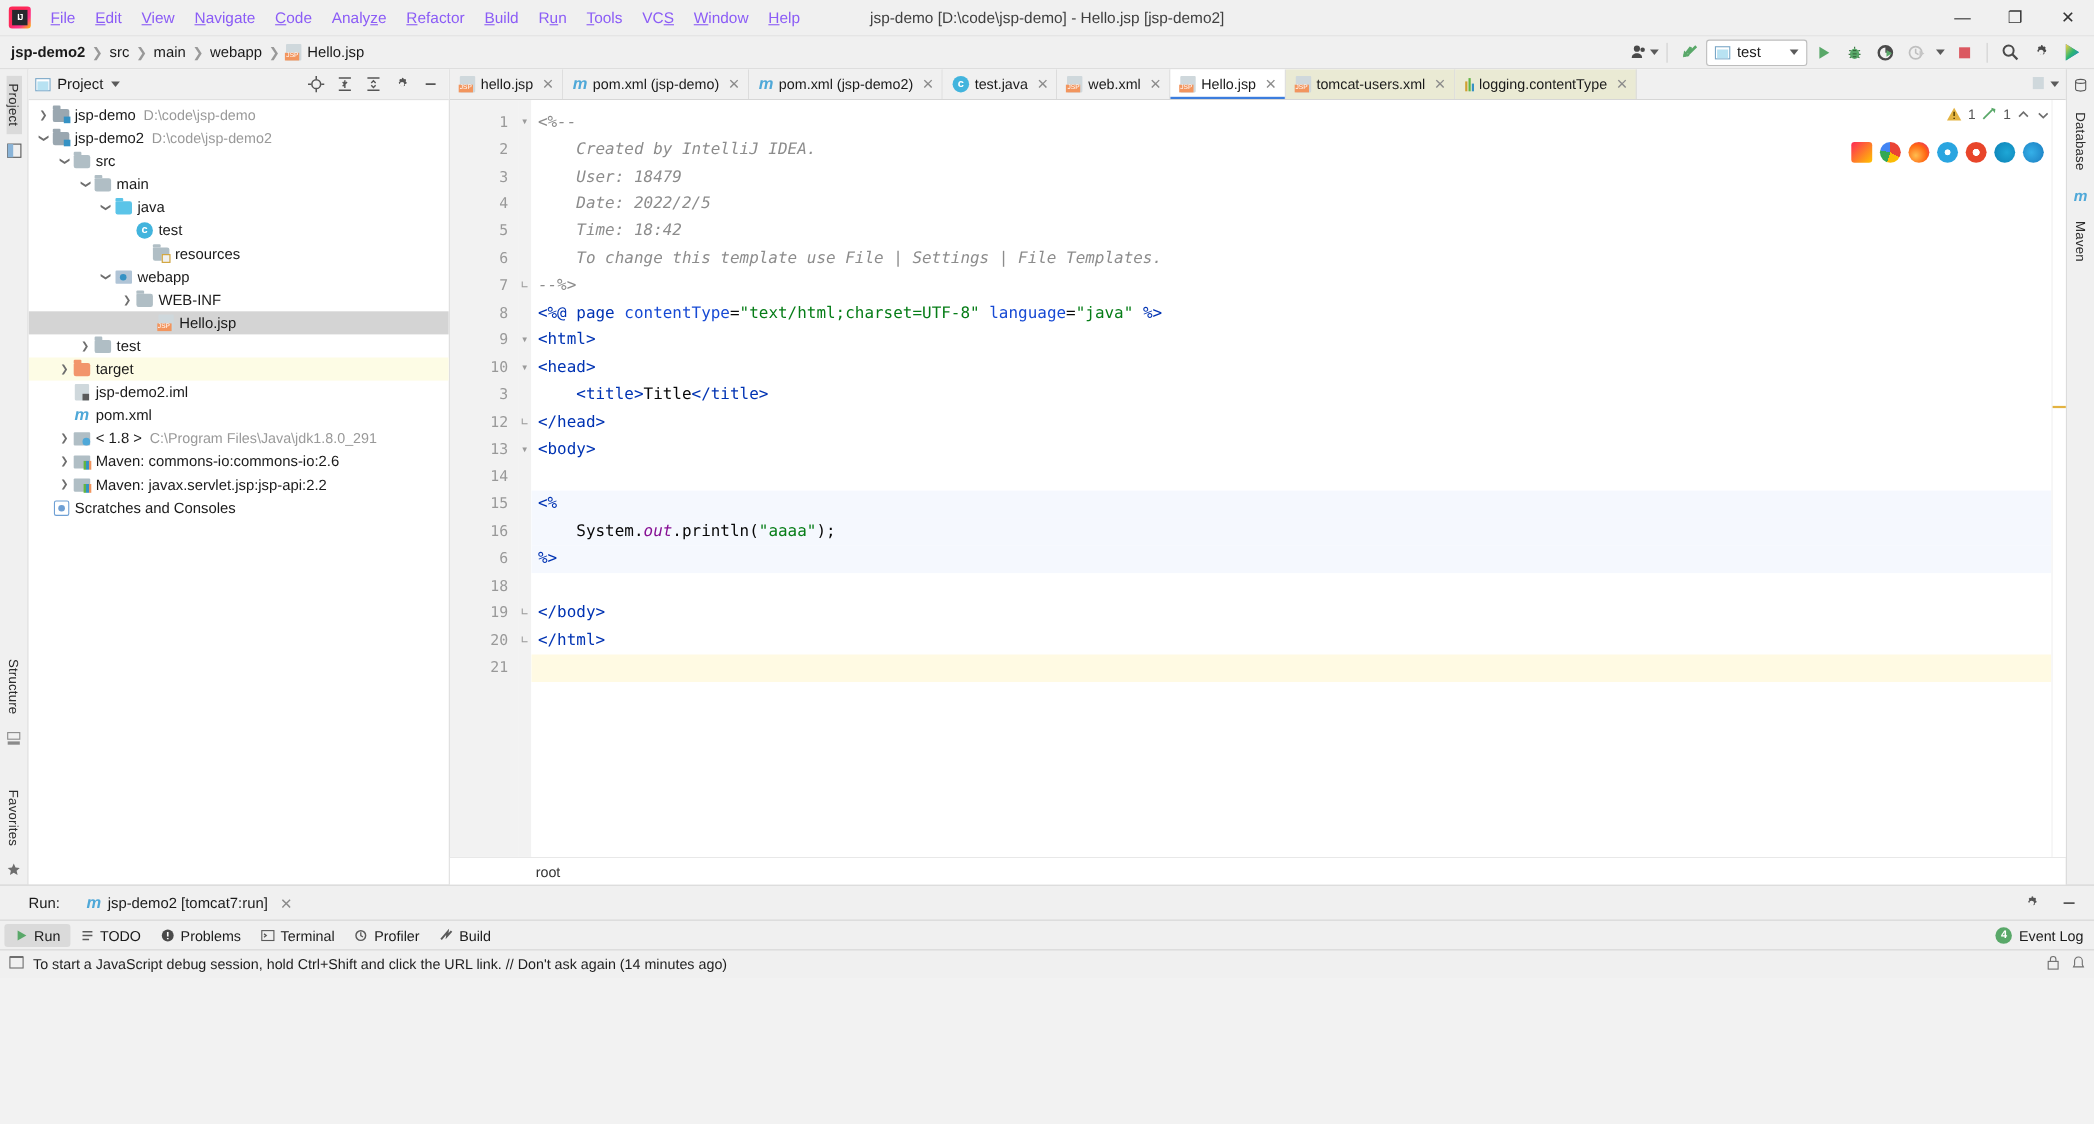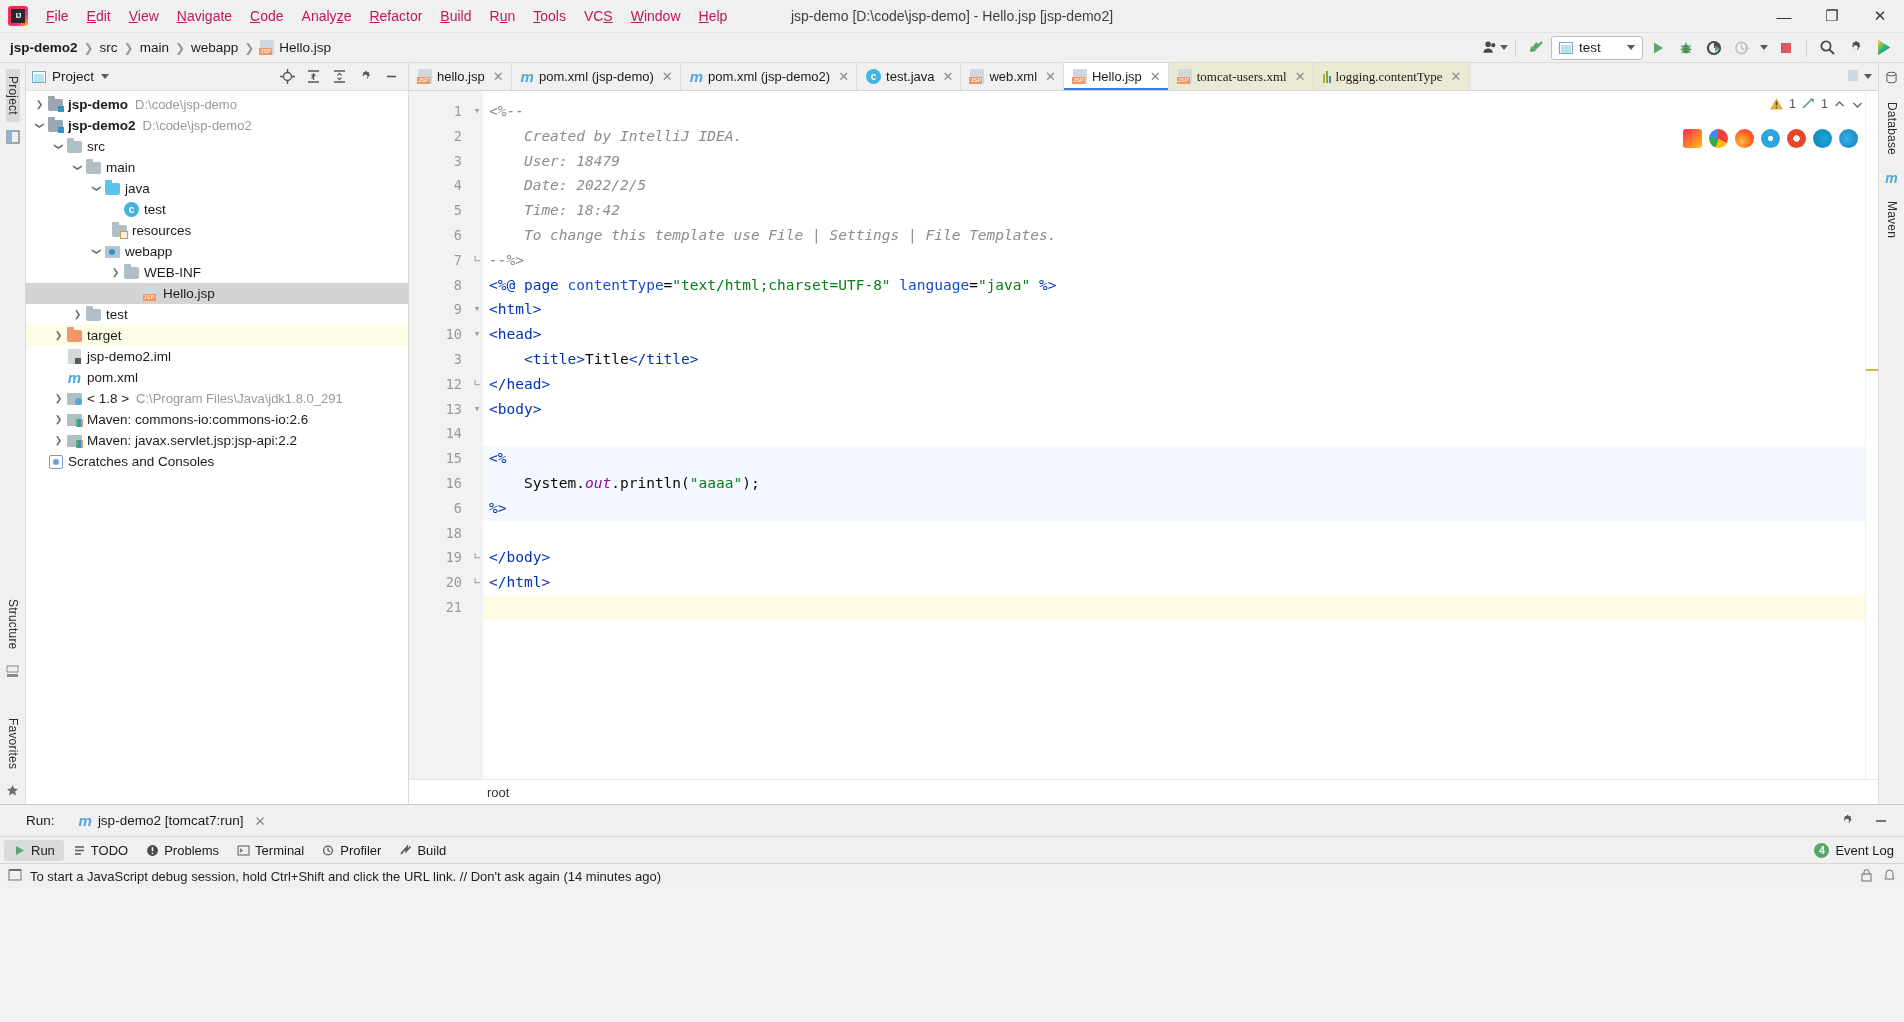--- a/index.html
+++ b/index.html
@@ -26,21 +26,21 @@
     background: linear-gradient(135deg,#fe2857 0%,#fe2857 40%,#ff318c 70%,#ffc400 100%);
     flex: none;
   }
   #ij-logo::after {
     content: "IJ"; position: absolute; left: 3px; top: 3px;
     width: 14px; height: 14px; background: #27282e; color: #fff;
     font-size: 8px; font-weight: bold; text-align: center; line-height: 14px;
     letter-spacing: -1px;
   }
   .menu-item {
-    padding: 4px 9px; font-size: 14px; color: #be185d;
+    padding: 4px 9px; font-size: 14px; color: #8b5cf6;
     cursor: default; white-space: nowrap;
   }
   .menu-item u { text-decoration: underline; }
   #win-title {
     position: absolute; left: 0; right: 0; text-align: center;
     font-size: 14px; color: #404040; pointer-events: none;
   }
   #win-btns { margin-left: auto; display: flex; z-index: 3; }
   .win-btn {
     width: 48px; height: 32px; display: flex;
@@ -104,39 +104,39 @@
     height: 21px; display: flex; align-items: center; font-size: 13.5px;
     white-space: nowrap; cursor: default;
   }
   .tnode.selected { background: #d4d4d4; }
   .tnode.hl { background: #fdfce5; }
   .arrow {
     width: 15px; flex: none; text-align: center; color: #6e6e6e;
     font-size: 9px; line-height: 1;
   }
   .ticon { width: 17px; flex: none; display: flex; align-items: center; justify-content: center; margin-right: 4px; }
-  .tlabel.bold { font-weight: bold; }
+  .tlabel.bold { font-weight: normal; }
   .tpath { color: #999; margin-left: 7px; font-size: 13px; }
 
   
   #editor-area { flex: 1; display: flex; flex-direction: column; min-width: 0; background: #fff; }
   #tabbar {
     height: 28px; background: #f0f0f0; display: flex; align-items: stretch;
     border-bottom: 1px solid #d6d6d6; overflow: hidden;
   }
   .etab {
     display: flex; align-items: center; gap: 5px; padding: 0 7px 0 9px;
     font-size: 13px; border-right: 1px solid #dcdcdc; white-space: nowrap;
     background: #f0f0f0; position: relative;
   }
   .etab.active { background: #fff; }
   .etab.active::after {
     content:""; position:absolute; left:0; right:0; bottom:0; height:2px; background:#3c7ddd;
   }
-  .etab.tomcat { background: #eaead4; font-family: Liberation Serif, serif; }
+  .etab.tomcat { background: #eaead4; }
   .etab .x { color: #8b8b8b; font-size: 13px; margin-left: 3px; }
   .tab-ovf { display:flex; align-items:center; gap:5px; padding:0 6px; margin-left:auto; }
 
   #code-wrap { flex: 1; display: flex; position: relative; overflow: hidden; font-family: "DejaVu Sans Mono", monospace; }
   #gutter {
     width: 62px; background: #f2f2f2; flex: none; text-align: right;
     color: #999; font-size: 13.5px; padding-top: 8px; user-select: none;
   }
   #gutter div { height: 24.8px; line-height: 24.8px; padding-right: 9px; }
   #fold-col { width: 12px; background: #f2f2f2; flex:none; padding-top: 8px; }
@@ -490,21 +490,21 @@
           </span>
           <span class="tlabel">java</span>
         </div>
         <div class="tnode" style="padding-left: 82px;">
           <span class="arrow"></span>
           <span class="ticon">
             <span class="cls-icon">c</span>
           </span>
           <span class="tlabel">test</span>
         </div>
-        <div class="tnode" style="padding-left: 70px;">
+        <div class="tnode" style="padding-left: 97px;">
           <span class="arrow"></span>
           <span class="ticon">
             <span class="folder gray">
               <i class="badge-lines"></i>
             </span>
           </span>
           <span class="tlabel">resources</span>
         </div>
         <div class="tnode" style="padding-left: 63px;">
           <span class="arrow" style="transform: rotate(90deg);">❯</span>

